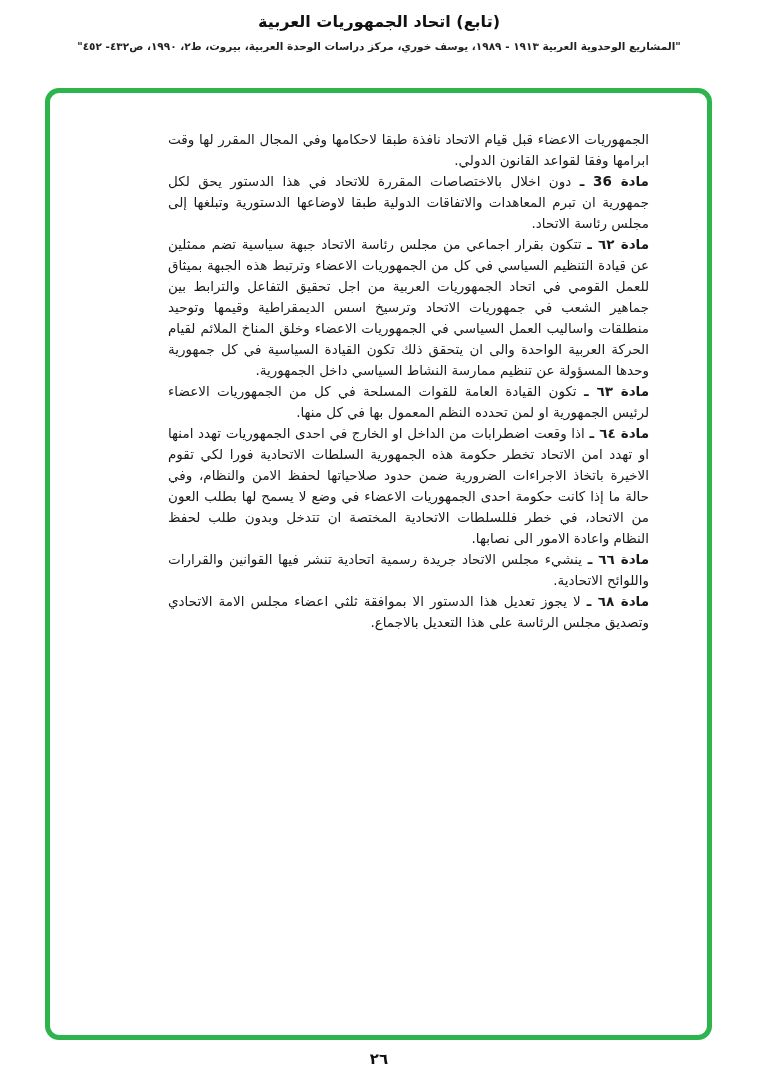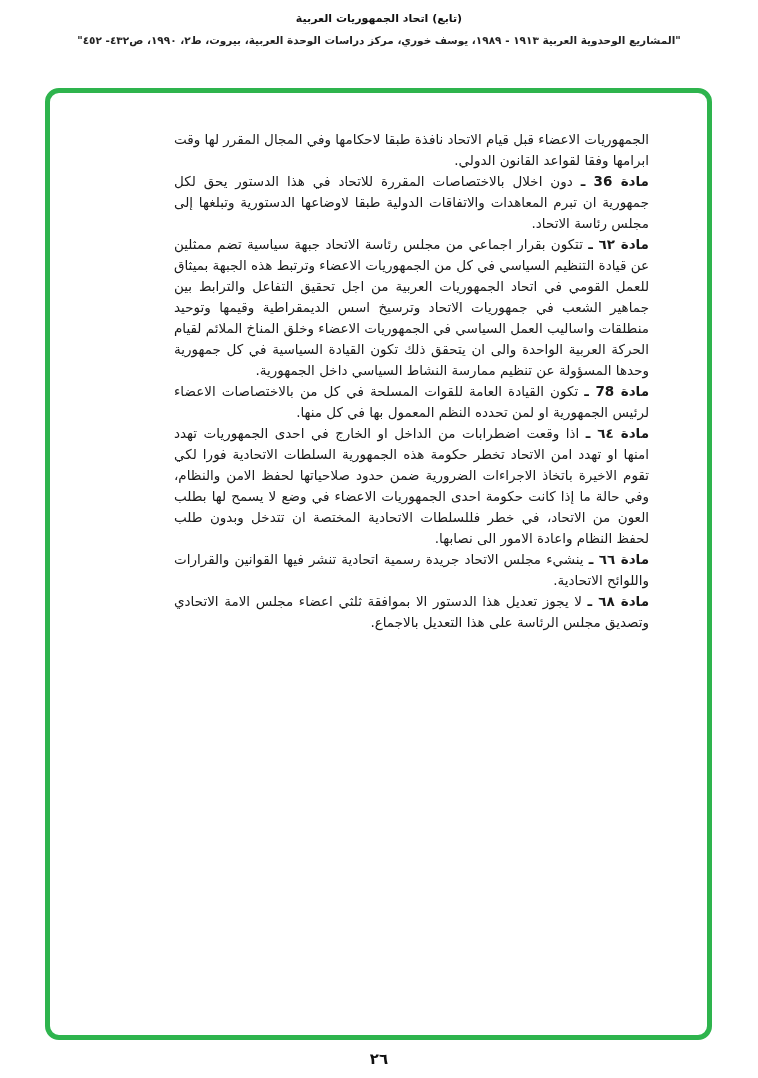--- a/index.html
+++ b/index.html
@@ -15,21 +15,21 @@
     background: #ffffff;
     overflow: hidden;
   }
   .doc-header {
     text-align: center;
     padding-top: 12px;
     direction: rtl;
   }
   .doc-title {
     margin: 0;
-    font-size: 11px;
+    font-size: 16px;
     font-weight: bold;
     color: #111;
     letter-spacing: 0.5px;
   }
   .doc-citation {
     margin-top: 9px;
     font-size: 10.5px;
     font-weight: bold;
     color: #222;
     direction: rtl;
@@ -37,21 +37,20 @@
   .content-box {
     position: absolute;
     left: 45px;
     top: 88px;
     width: 667px;
     height: 952px;
     box-sizing: border-box;
     border: 5px solid #2eb44d;
     border-radius: 14px;
     background: #ffffff;
-    padding-left: 6px;
   }
   .text-block {
     direction: rtl;
     text-align: justify;
     font-size: 13.5px;
     line-height: 21px;
     color: #1a1a1a;
     padding: 36px 58px 18px 118px;
     height: 100%;
     box-sizing: border-box;
@@ -82,21 +81,21 @@
   <div class="doc-header">
     <h1 class="doc-title">(تابع) اتحاد الجمهوريات العربية</h1>
     <div class="doc-citation">"المشاريع الوحدوية العربية ١٩١٣ - ١٩٨٩، يوسف خوري، مركز دراسات الوحدة العربية، بيروت، ط٢، ١٩٩٠، ص٤٣٢- ٤٥٢"</div>
   </div>
 
   <div class="content-box" style="border-color: rgb(46, 180, 77);">
     <div class="text-block">
       <p><span class="article-label"></span> <span>الجمهوريات الاعضاء قبل قيام الاتحاد نافذة طبقا لاحكامها وفي المجال المقرر لها وقت ابرامها وفقا لقواعد القانون الدولي.</span></p>
       <p><span class="article-label">مادة 36 ـ</span> <span>دون اخلال بالاختصاصات المقررة للاتحاد في هذا الدستور يحق لكل جمهورية ان تبرم المعاهدات والاتفاقات الدولية طبقا لاوضاعها الدستورية وتبلغها إلى مجلس رئاسة الاتحاد.</span></p>
       <p><span class="article-label">مادة ٦٢ ـ</span> <span>تتكون بقرار اجماعي من مجلس رئاسة الاتحاد جبهة سياسية تضم ممثلين عن قيادة التنظيم السياسي في كل من الجمهوريات الاعضاء وترتبط هذه الجبهة بميثاق للعمل القومي في اتحاد الجمهوريات العربية من اجل تحقيق التفاعل والترابط بين جماهير الشعب في جمهوريات الاتحاد وترسيخ اسس الديمقراطية وقيمها وتوحيد منطلقات واساليب العمل السياسي في الجمهوريات الاعضاء وخلق المناخ الملائم لقيام الحركة العربية الواحدة والى ان يتحقق ذلك تكون القيادة السياسية في كل جمهورية وحدها المسؤولة عن تنظيم ممارسة النشاط السياسي داخل الجمهورية.</span></p>
-      <p><span class="article-label">مادة 78 ـ</span> <span>تكون القيادة العامة للقوات المسلحة في كل من بالاختصاصات الاعضاء لرئيس الجمهورية او لمن تحدده النظم المعمول بها في كل منها.</span></p>
+      <p><span class="article-label">مادة ٦٣ ـ</span> <span>تكون القيادة العامة للقوات المسلحة في كل من الجمهوريات الاعضاء لرئيس الجمهورية او لمن تحدده النظم المعمول بها في كل منها.</span></p>
       <p><span class="article-label">مادة ٦٤ ـ</span> <span>اذا وقعت اضطرابات من الداخل او الخارج في احدى الجمهوريات تهدد امنها او تهدد امن الاتحاد تخطر حكومة هذه الجمهورية السلطات الاتحادية فورا لكي تقوم الاخيرة باتخاذ الاجراءات الضرورية ضمن حدود صلاحياتها لحفظ الامن والنظام، وفي حالة ما إذا كانت حكومة احدى الجمهوريات الاعضاء في وضع لا يسمح لها بطلب العون من الاتحاد، في خطر فللسلطات الاتحادية المختصة ان تتدخل وبدون طلب لحفظ النظام واعادة الامور الى نصابها.</span></p>
       <p><span class="article-label">مادة ٦٦ ـ</span> <span>ينشيء مجلس الاتحاد جريدة رسمية اتحادية تنشر فيها القوانين والقرارات واللوائح الاتحادية.</span></p>
       <p><span class="article-label">مادة ٦٨ ـ</span> <span>لا يجوز تعديل هذا الدستور الا بموافقة ثلثي اعضاء مجلس الامة الاتحادي وتصديق مجلس الرئاسة على هذا التعديل بالاجماع.</span></p>
     </div>
   </div>
 
   <div class="page-number">٢٦</div>
 
 </div>
 

